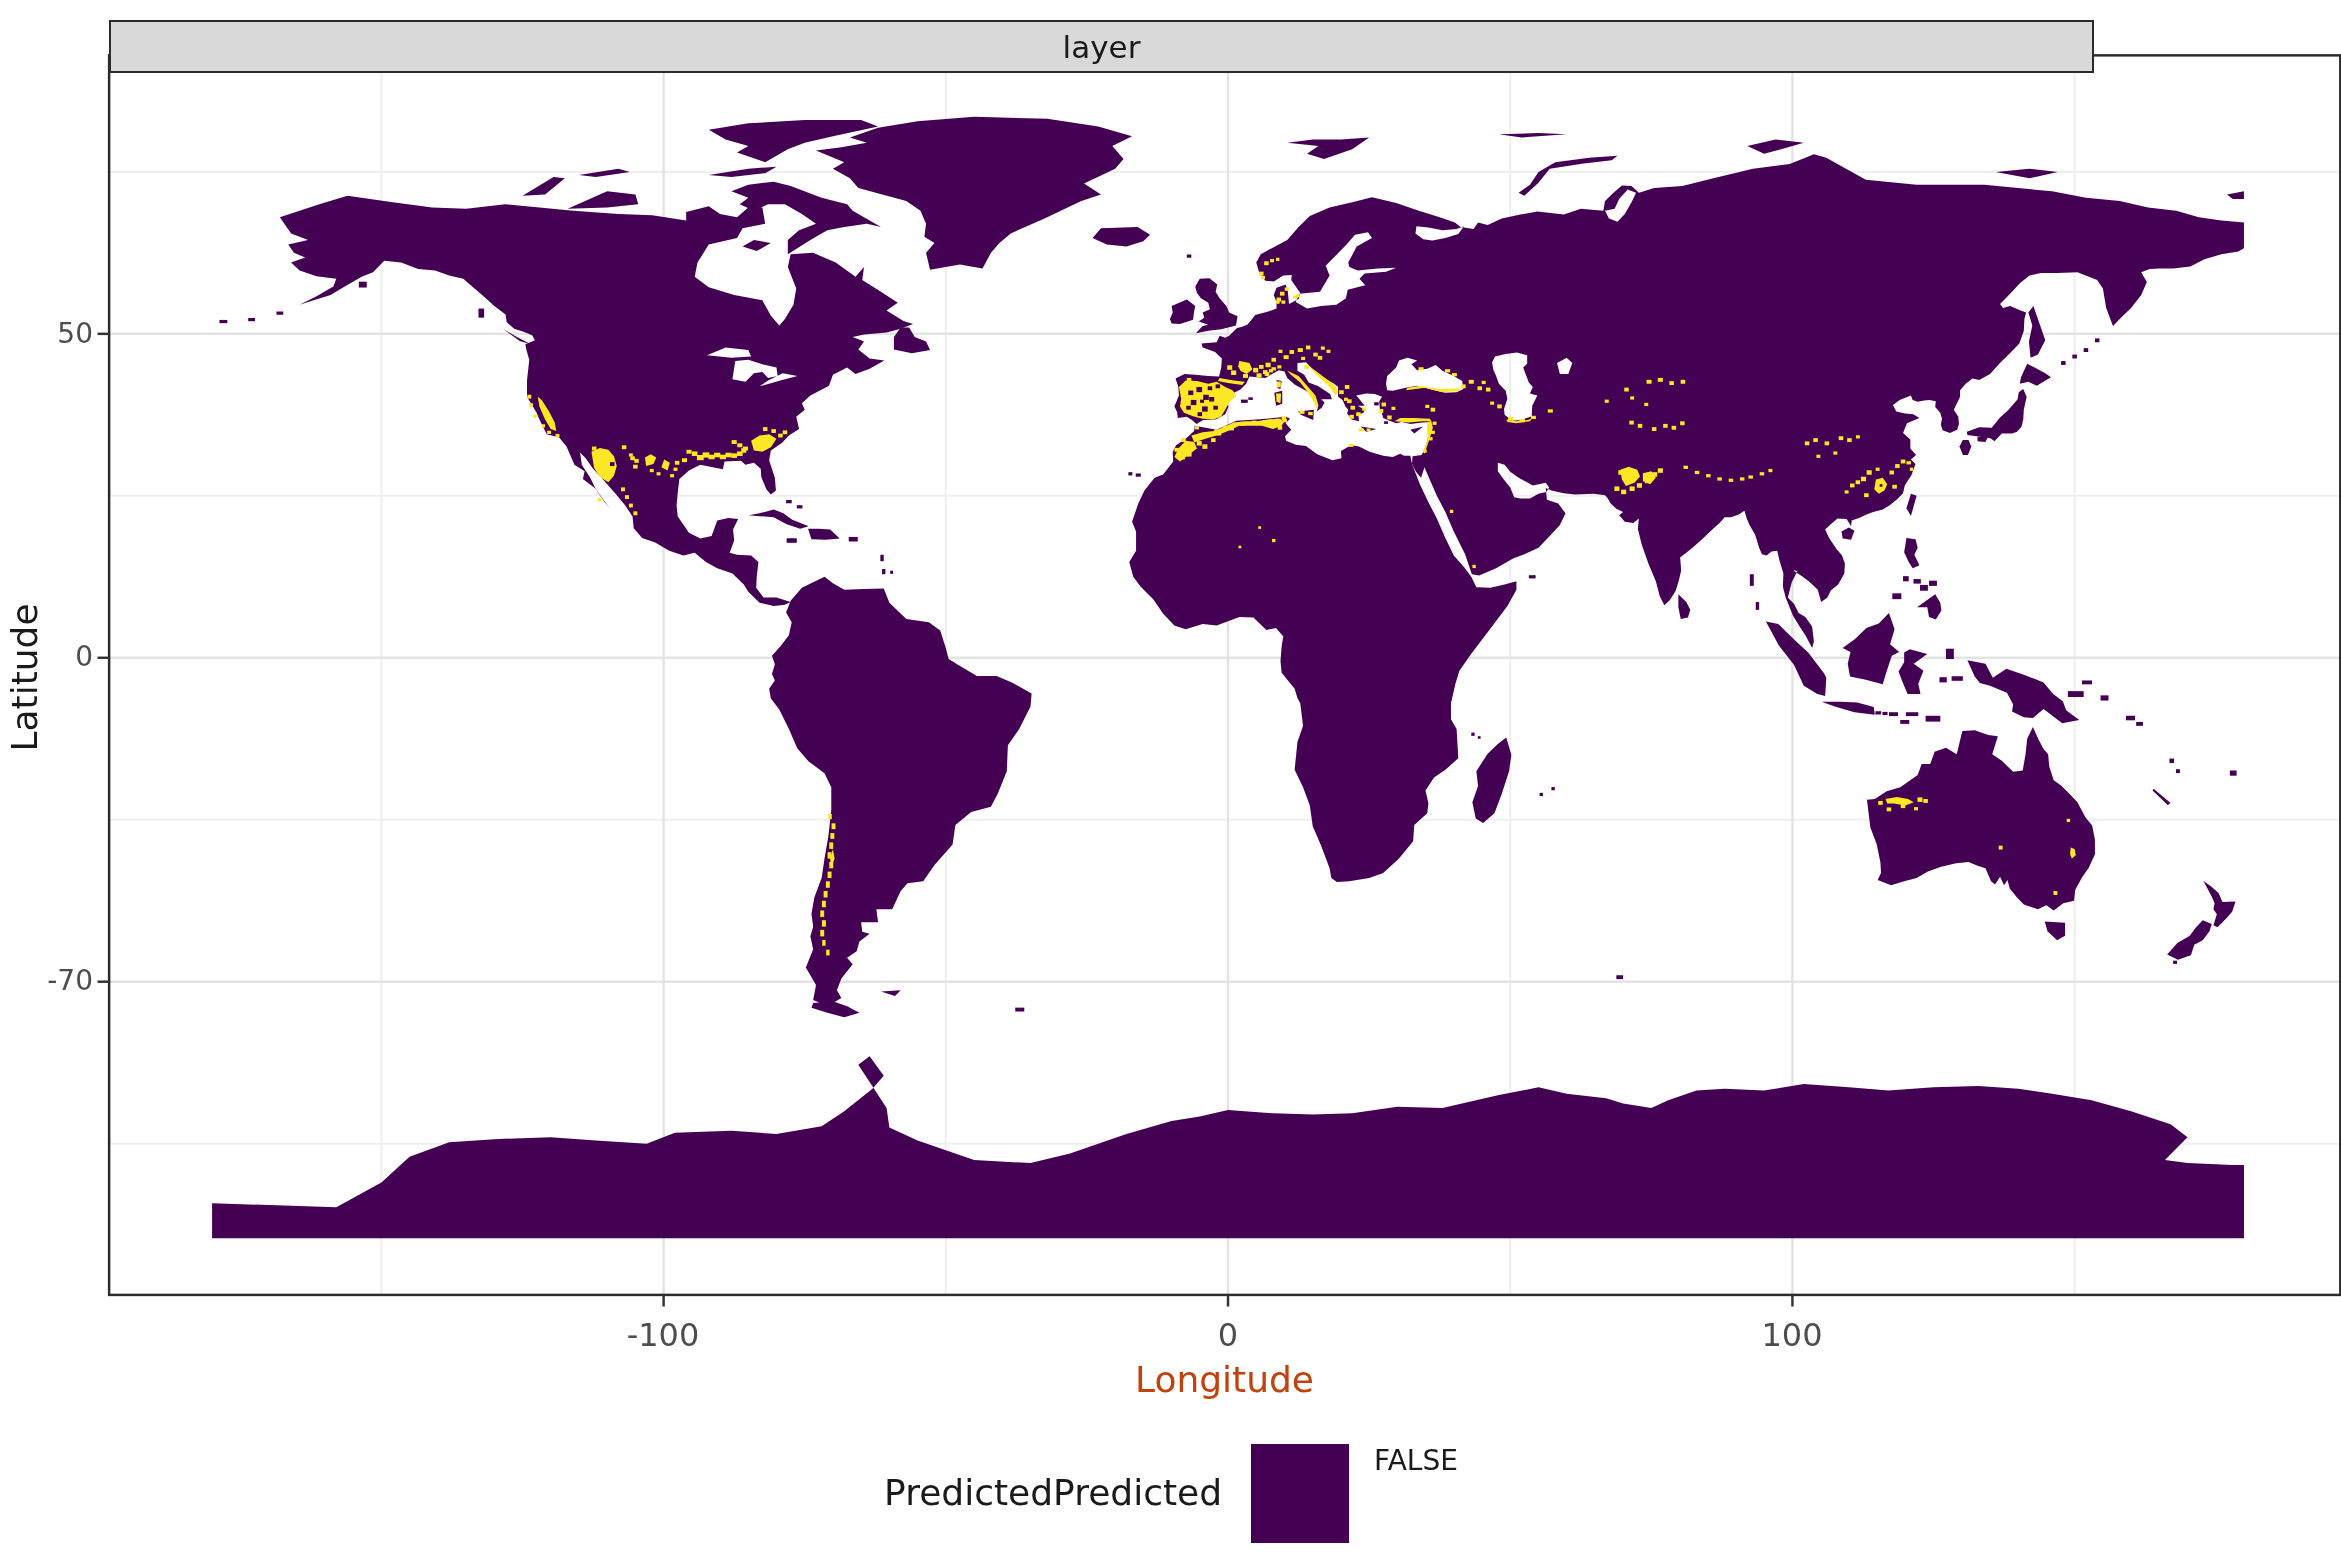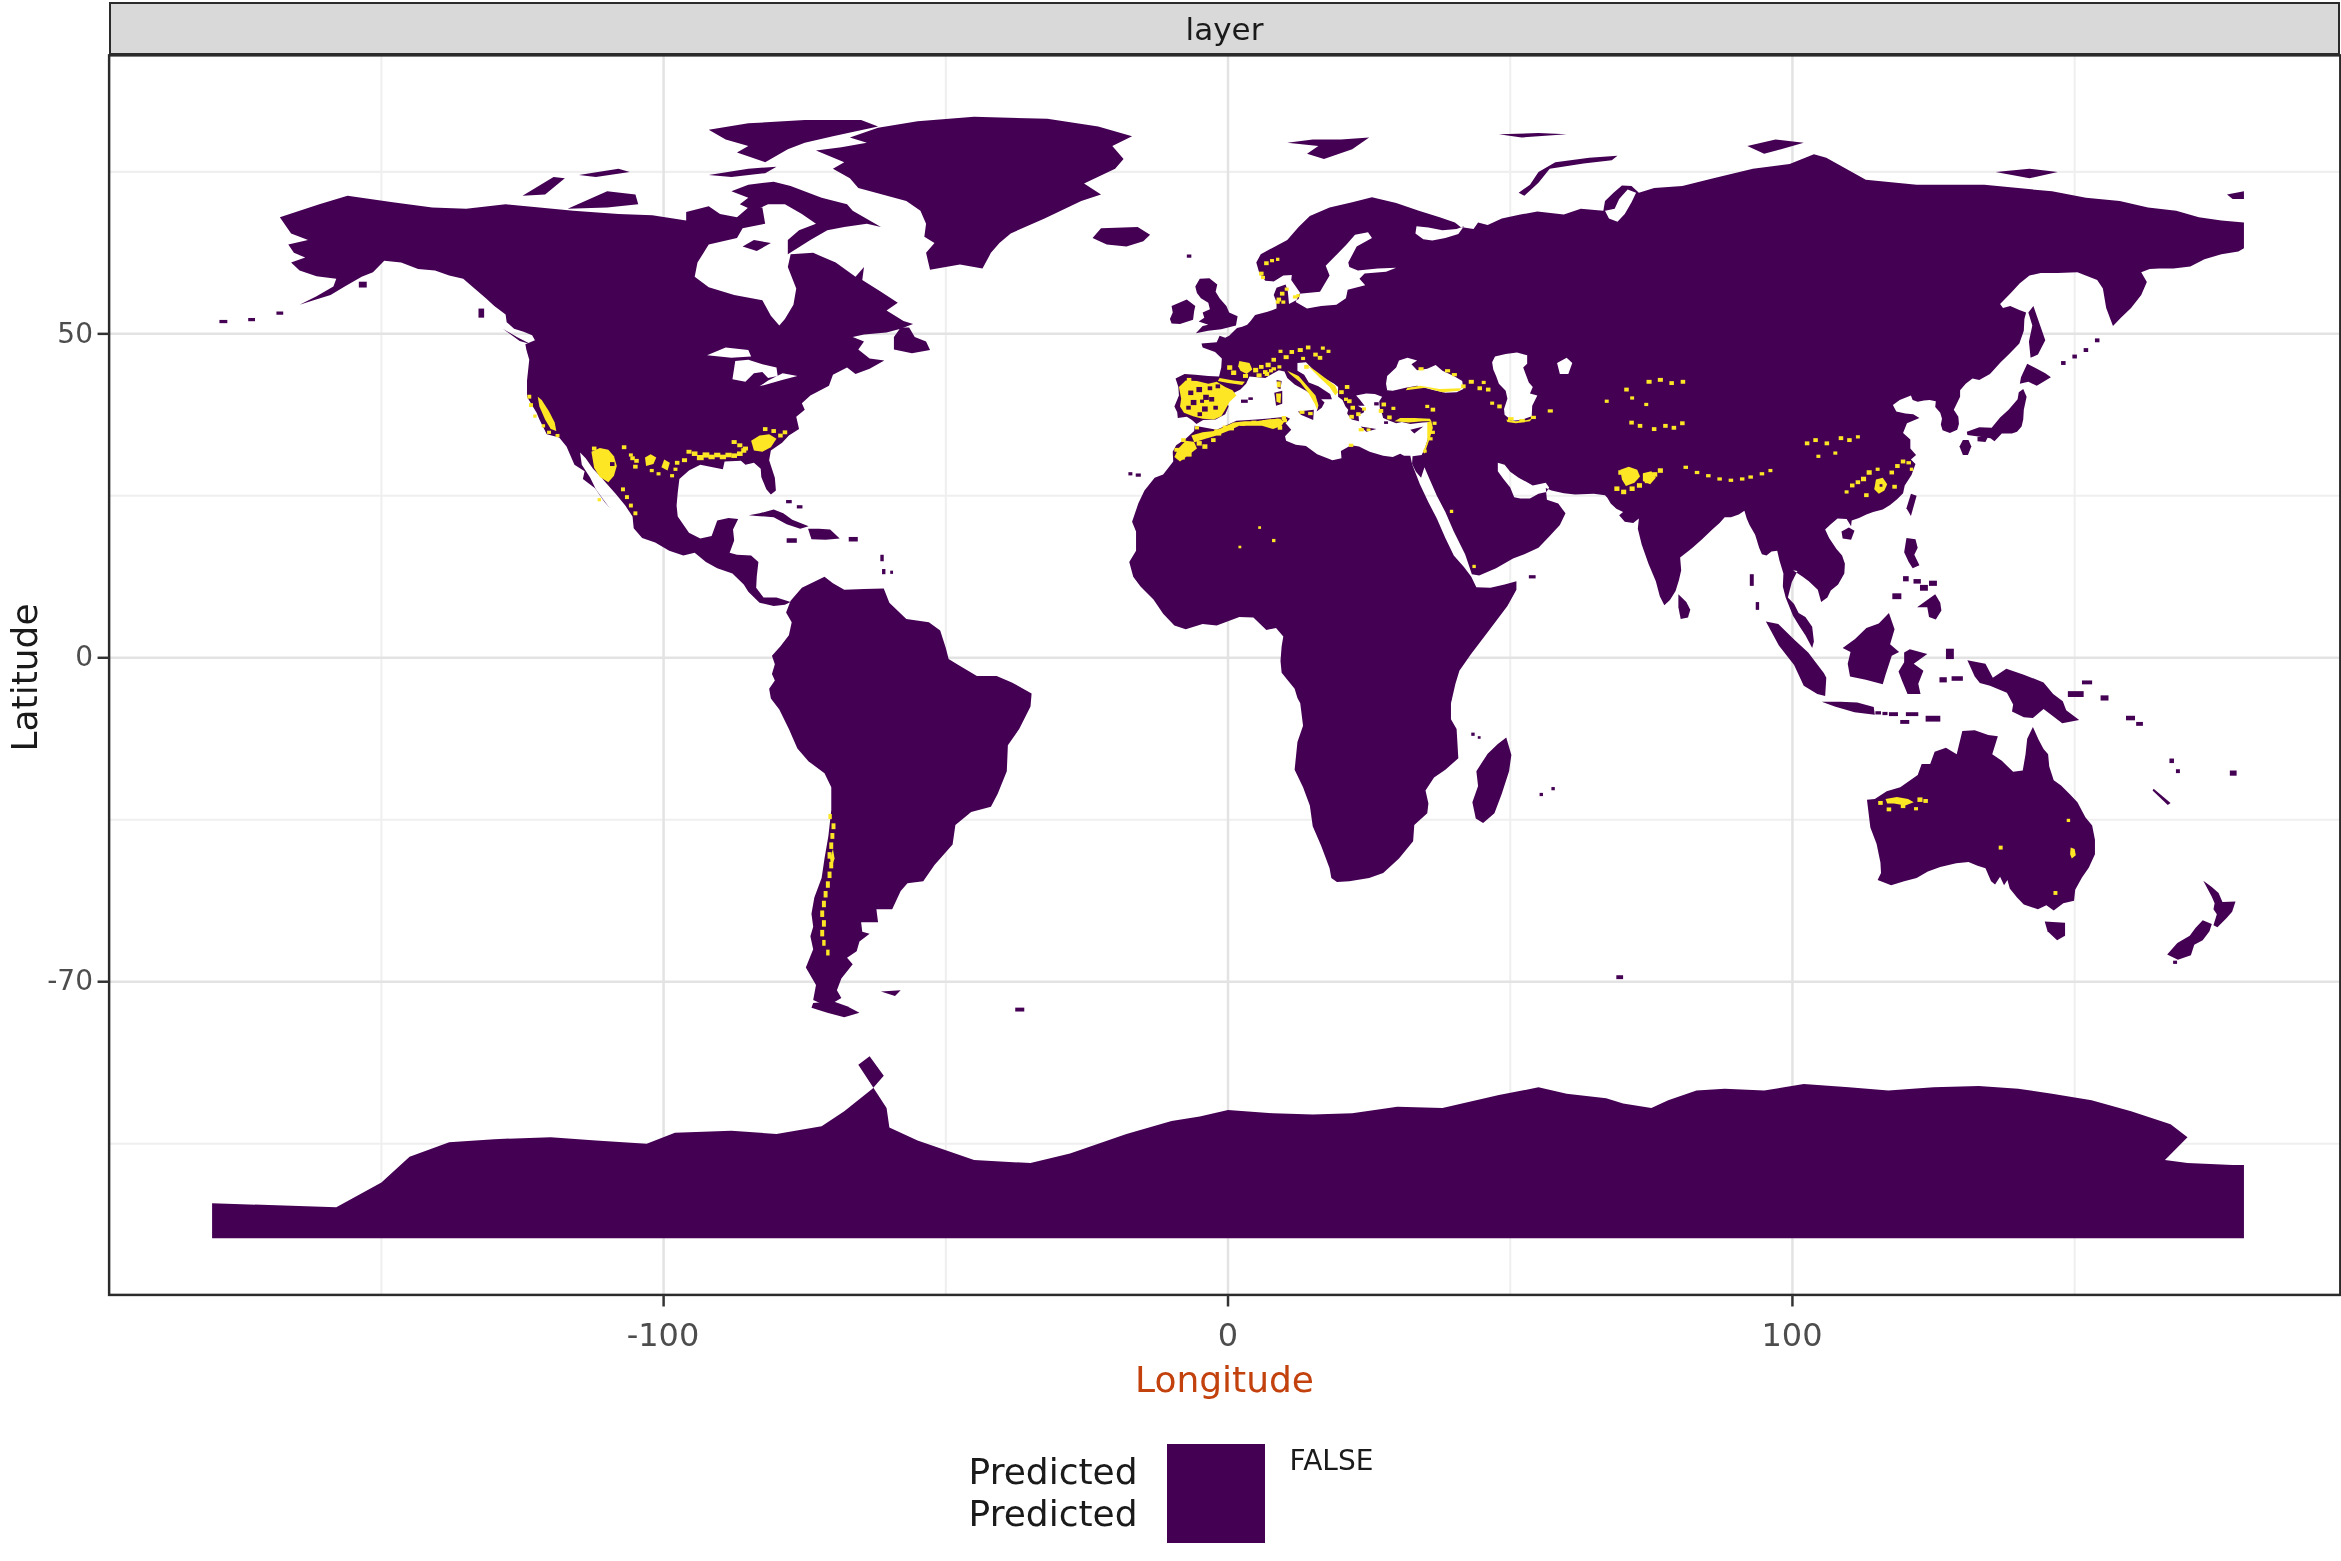--- a/index.html
+++ b/index.html
@@ -1,30 +1,30 @@
 <!DOCTYPE html>
 <html style="font-size:13.2px"><head>
 <meta charset="utf-8">
 <style>
   html,body{margin:0;padding:0;background:#ffffff;}
   #figure{position:relative;width:2342px;height:1561px;background:#ffffff;overflow:hidden;
           font-family:"DejaVu Sans","Liberation Sans",sans-serif;}
   #map-svg{position:absolute;left:0;top:0;width:2342px;height:1561px;}
-  #strip{position:absolute;left:109px;top:2px;width:2231px;height:53px;box-sizing:border-box;
+  #strip{position:absolute;left:109px;top:20px;width:1985px;height:53px;box-sizing:border-box;
          background:#d9d9d9;border:2.5px solid #2b2b2b;display:flex;align-items:center;justify-content:center;}
   #strip span{font-size:31px;color:#1a1a1a;}
   .tick-label-x{position:absolute;width:132px;text-align:center;font-size:32px;color:#4d4d4d;}
   .tick-label-y{position:absolute;width:93px;text-align:right;font-size:28px;color:#4d4d4d;}
   #xtitle{position:absolute;left:109px;width:2231px;top:1359px;text-align:center;
           font-size:36px;color:#c2410c;}
   #ytitle{position:absolute;left:-149px;top:657px;width:347px;text-align:center;
           transform:rotate(-90deg);font-size:36px;color:#1a1a1a;}
   #legend{position:absolute;left:0;top:1431px;width:2342px;height:124px;
           display:flex;align-items:center;justify-content:center;gap:25px;}
-  #legend-title{display:flex;flex-direction:column;align-items:flex-end;
+  #legend-title{display:flex;flex-direction:row;align-items:flex-end;
           font-size:36px;line-height:1.18;color:#1a1a1a;margin-right:4px;}
   .key{display:flex;align-items:flex-start;gap:25px;}
   .swatch{display:inline-block;width:98px;height:99px;}
   .klabel{font-size:28px;color:#1a1a1a;}
 </style>
 </head>
 <body>
 
 <div id="figure">
   <svg id="map-svg" viewBox="0 0 2834 1889">

